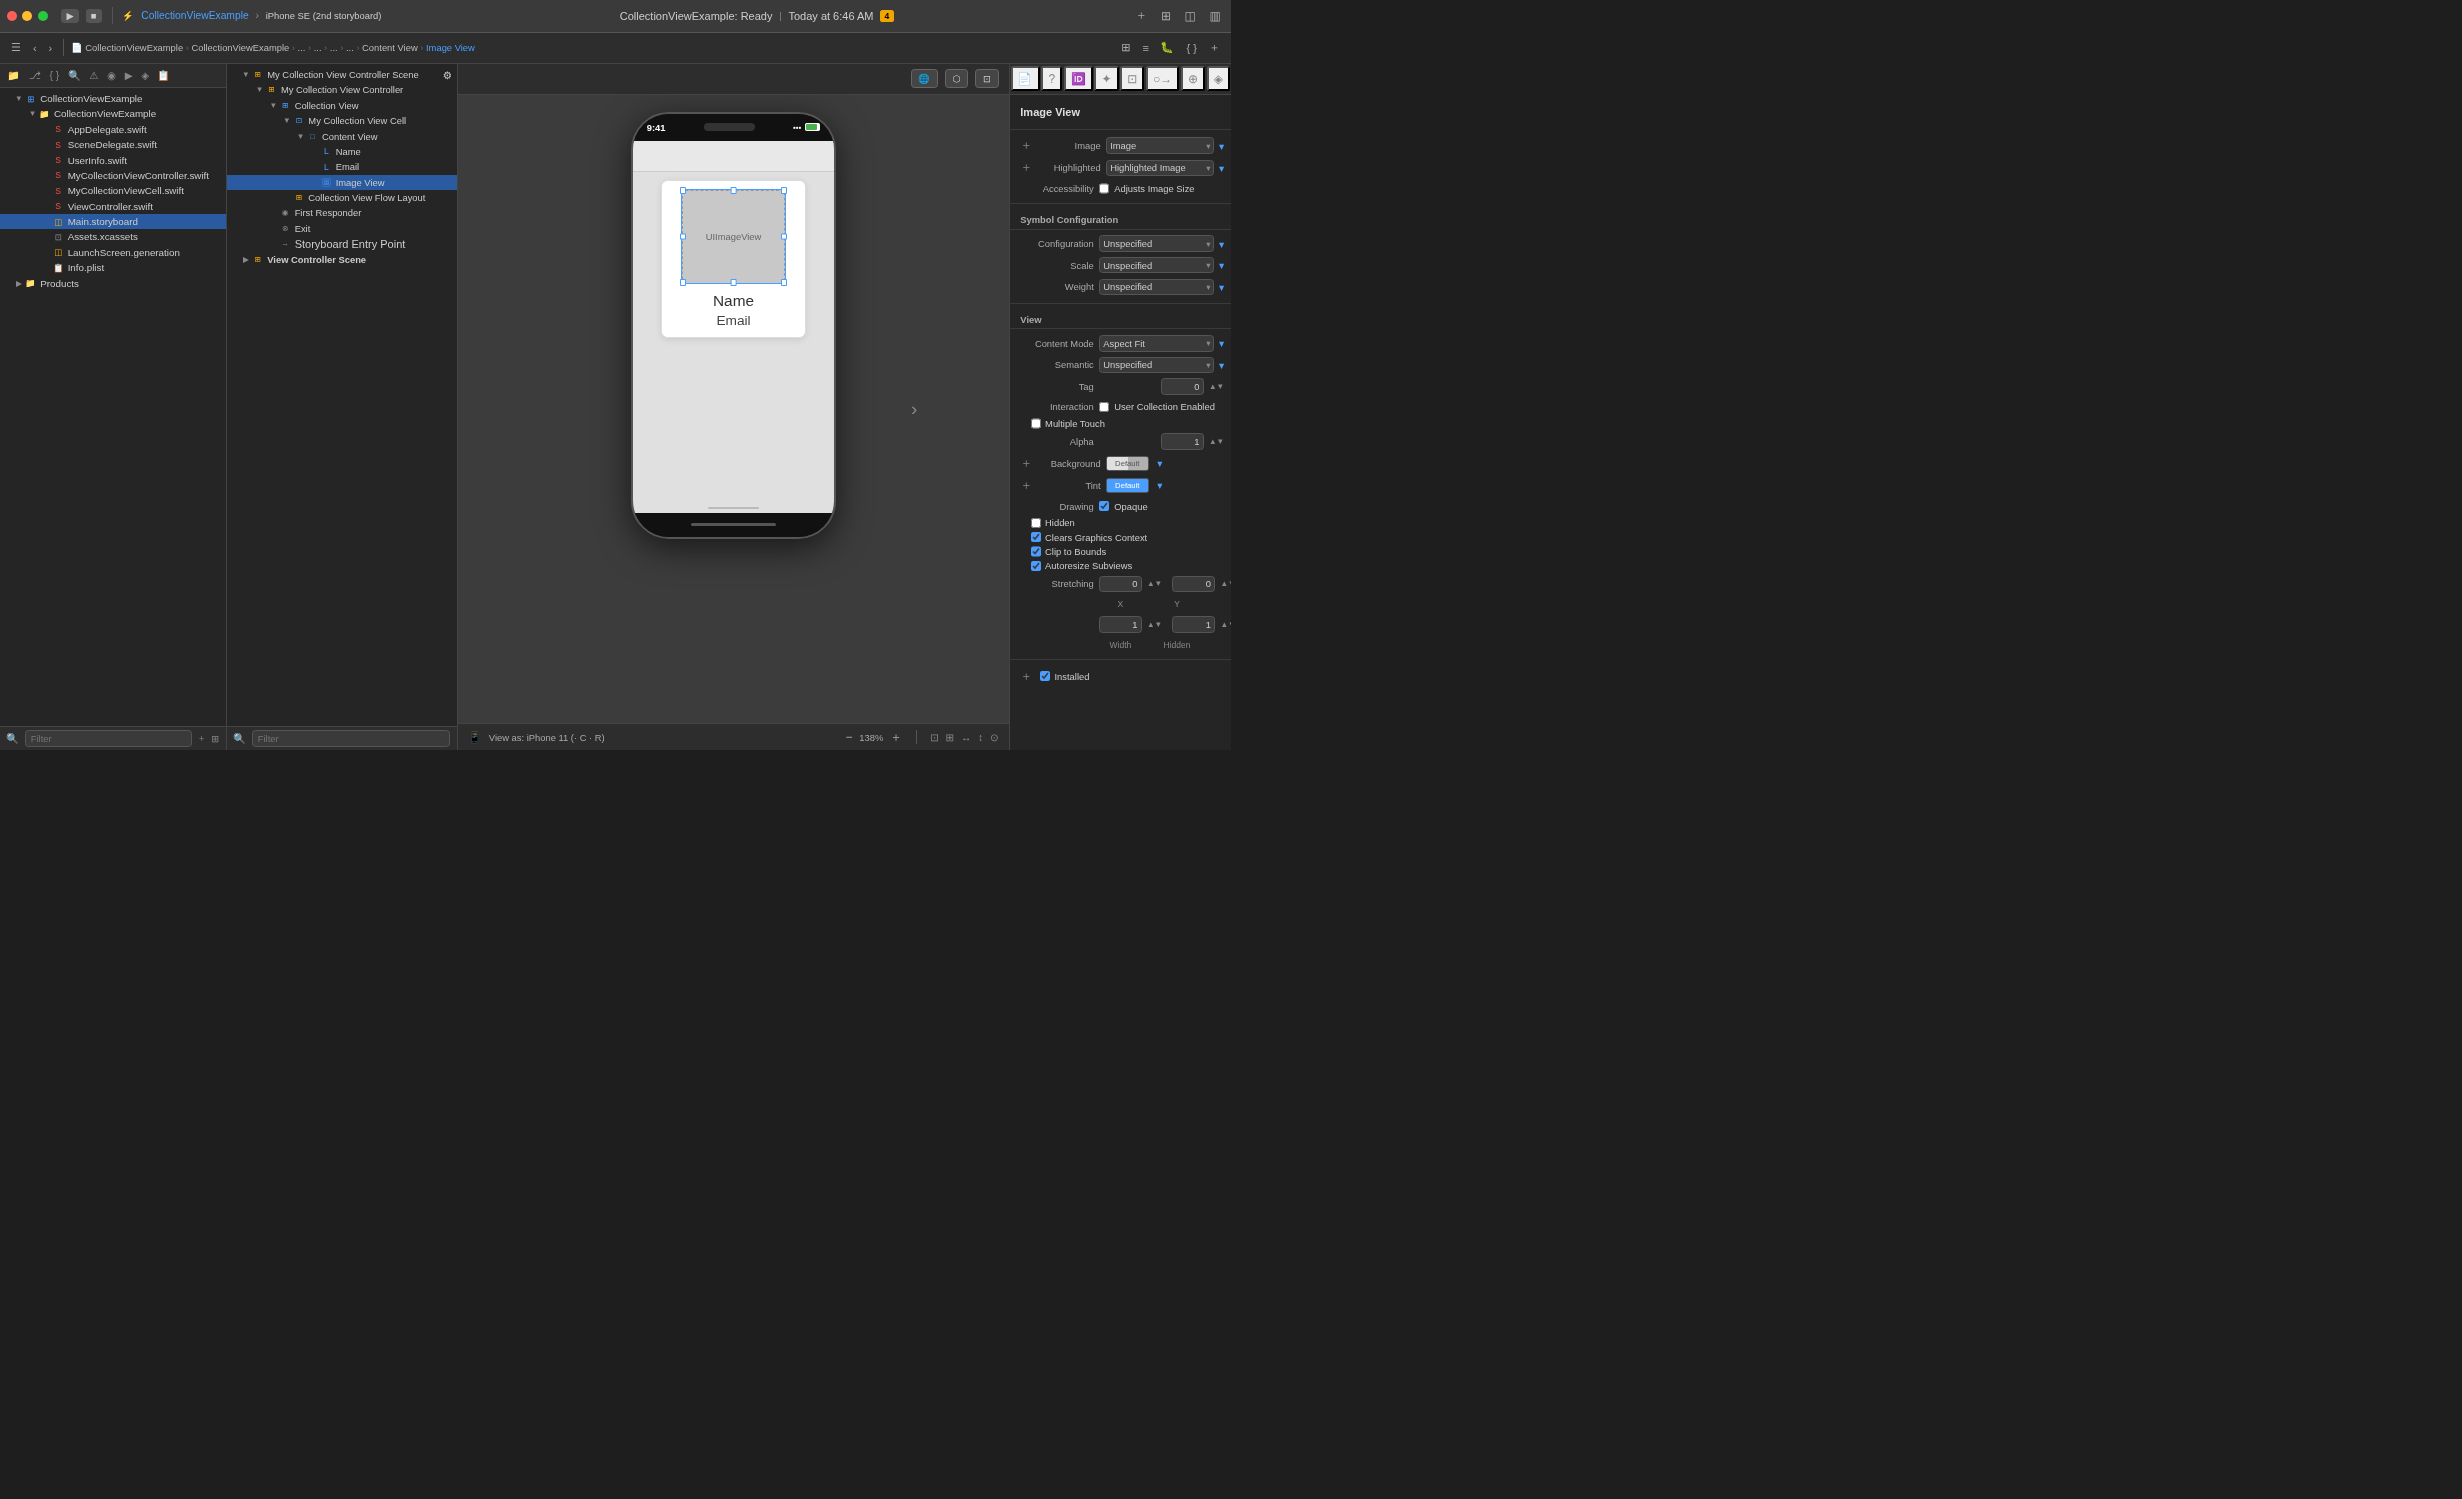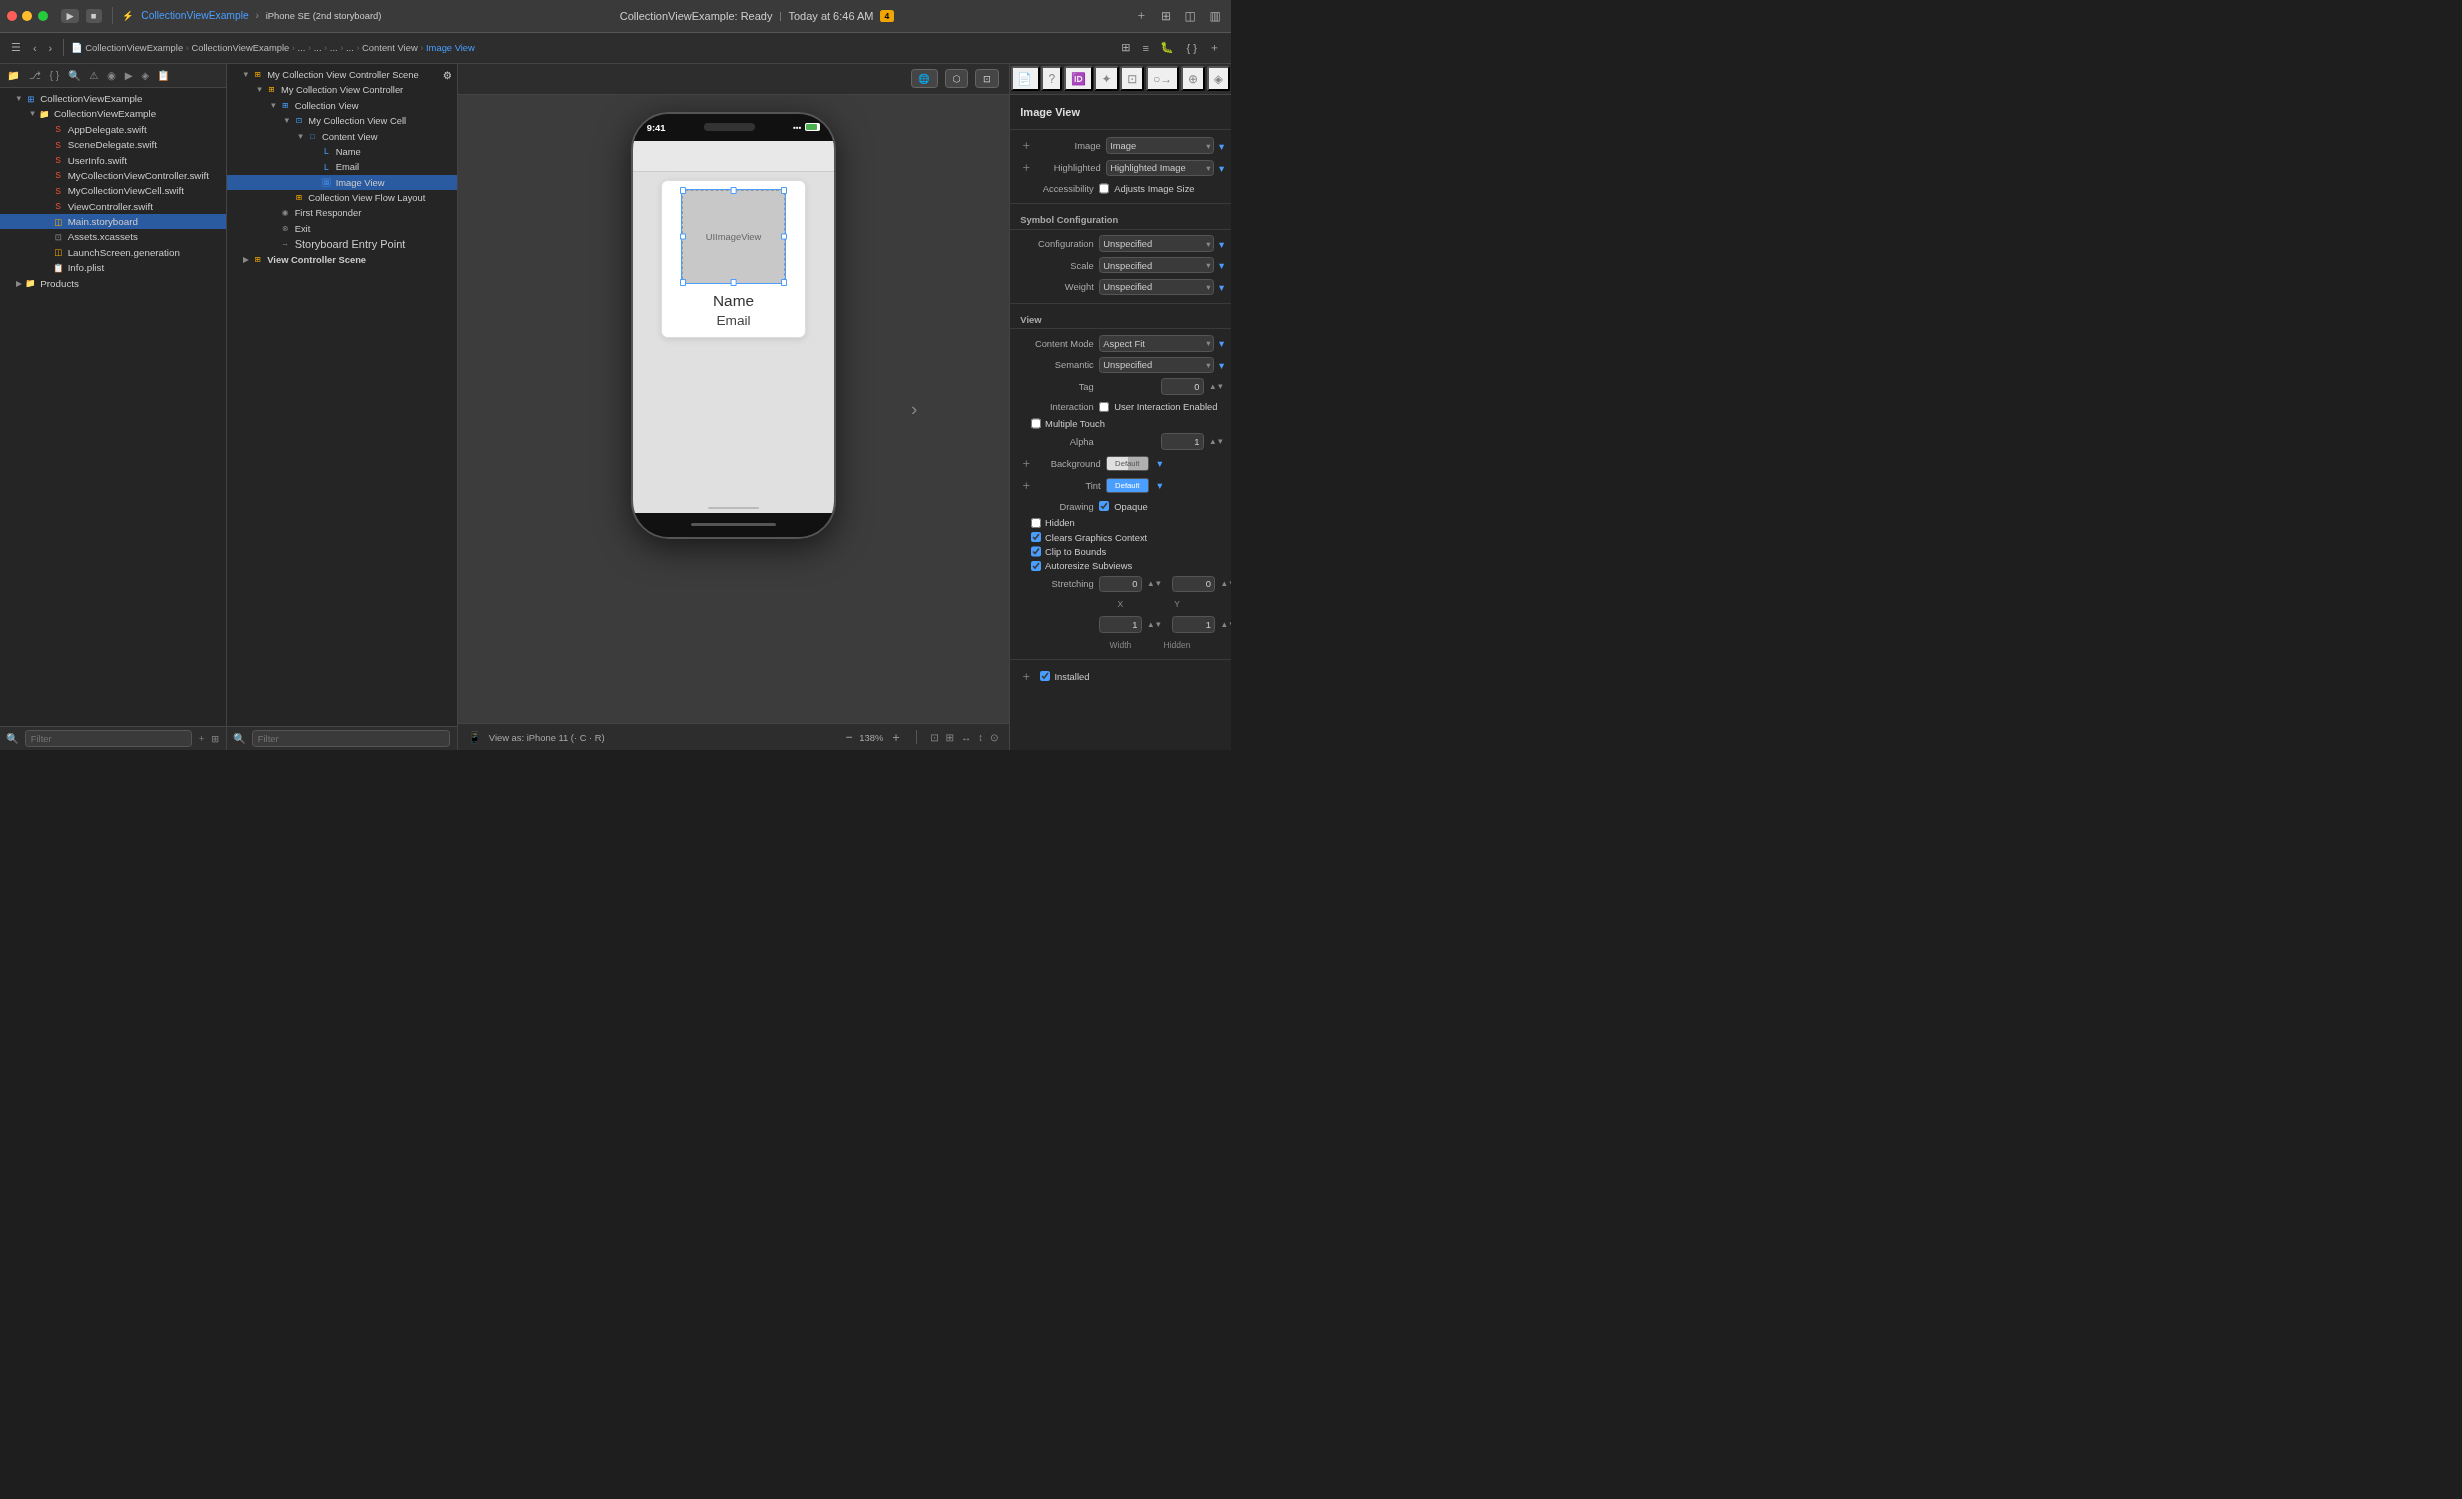--- a/index.html
+++ b/index.html
@@ -1102,21 +1102,21 @@
       <div class="inspector-row">
         <span class="inspector-label wide">Tag</span>
         <div style="flex:1;"></div>
         <input class="inspector-number" type="text" value="0" style="">
         <span style="color:#888;font-size:7.7px;display:flex;flex-direction:column;cursor:pointer;">▲▼</span>
       </div>
 
       <div class="inspector-row">
         <span class="inspector-label wide">Interaction</span>
         <input type="checkbox" class="inspector-checkbox" style="">
-        <span class="inspector-checkbox-label">User Interaction Enabled</span>
+        <span class="inspector-checkbox-label">User Collection Enabled</span>
       </div>
 
       <div class="inspector-checkbox-row indent">
         <input type="checkbox" class="inspector-checkbox" style="">
         <span class="inspector-checkbox-label">Multiple Touch</span>
       </div>
 
       <div class="inspector-row">
         <span class="inspector-label wide">Alpha</span>
         <div style="flex:1;"></div>

